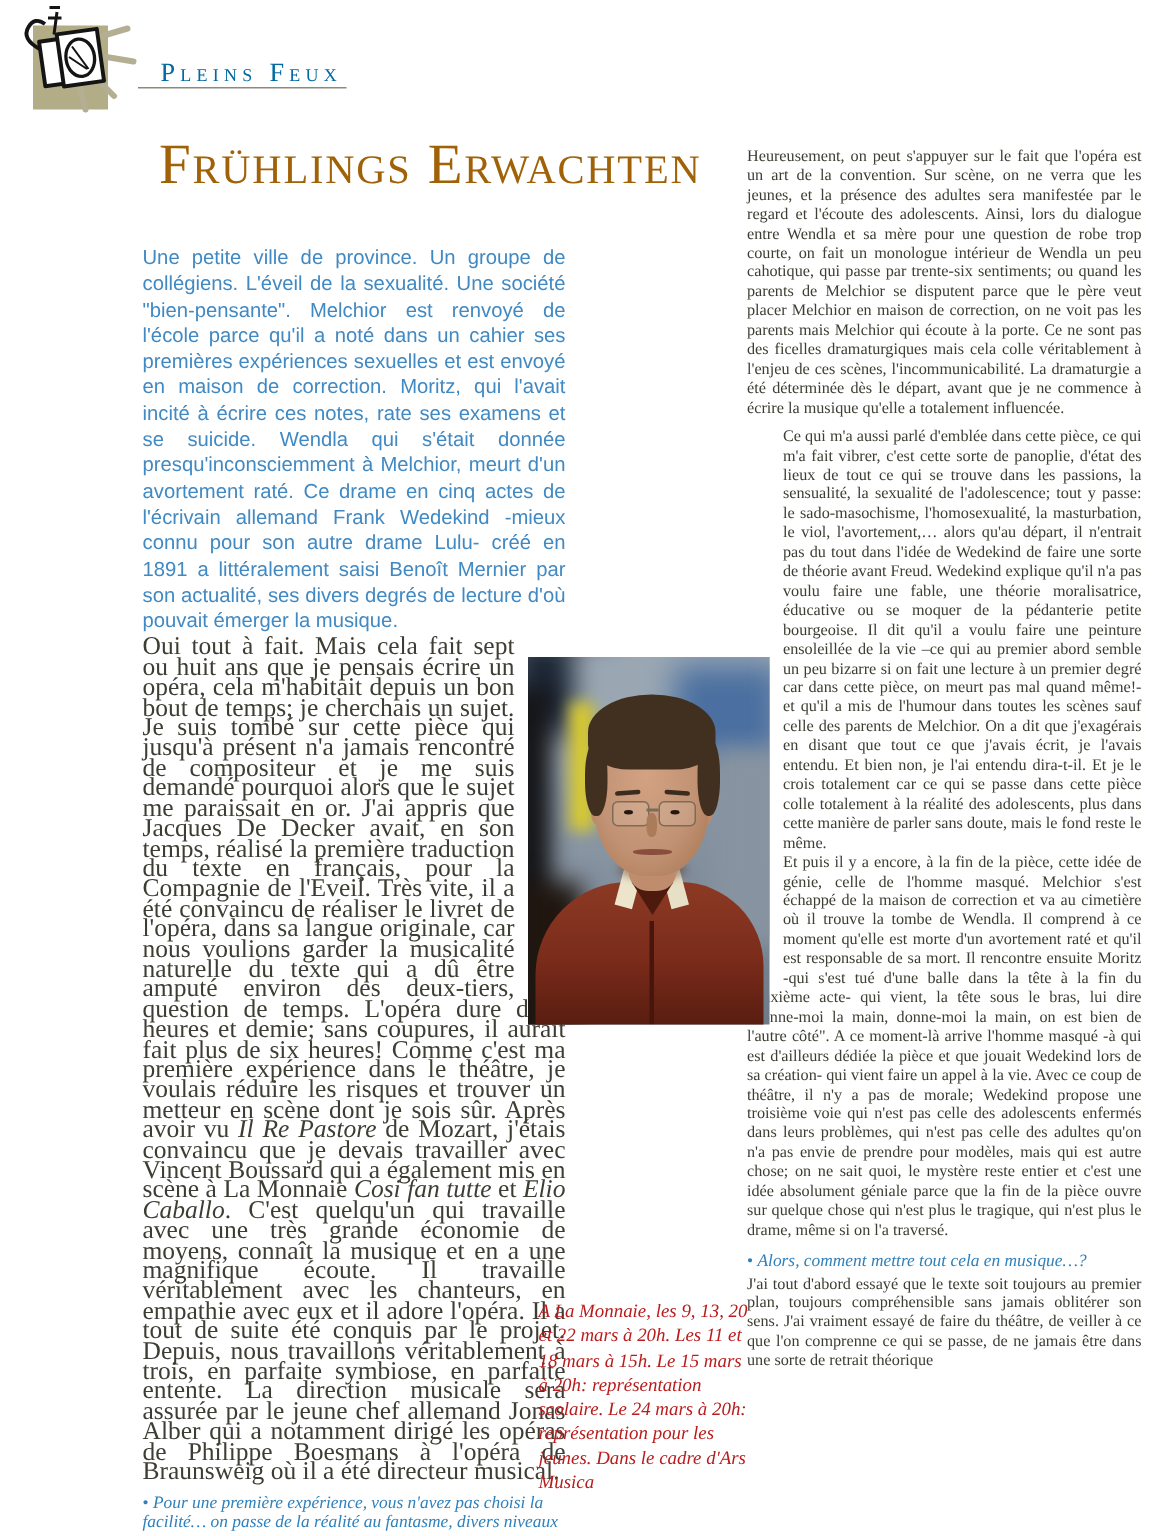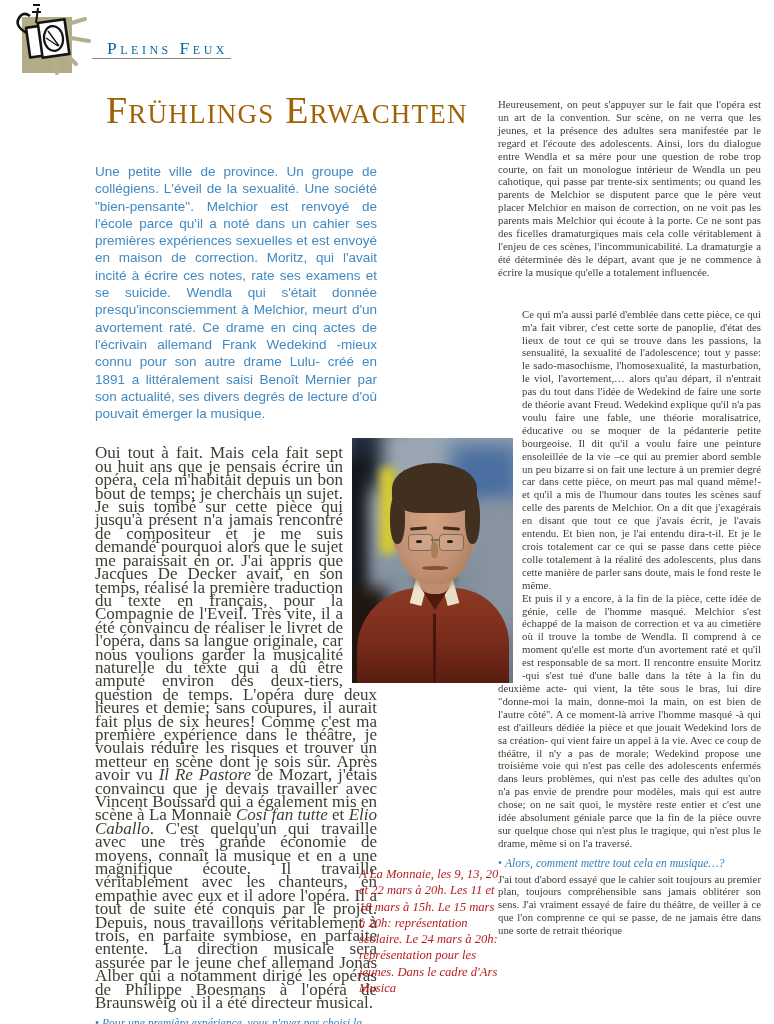--- a/index.html
+++ b/index.html
@@ -26,34 +26,34 @@
 
   
   .col-left  { position:absolute; left:95px;  top:163px; width:282px; }
   .col-right { position:absolute; left:498px; top:98px;  width:263px; }
 
   p { margin:0; }
 
   .intro {
     font-family:"Liberation Sans", sans-serif;
     font-size:13.5px; line-height:17.3px; color:#4189c2;
-    text-align:justify; margin-bottom:24px;
+    text-align:justify; margin-bottom:2px;
     hyphens:auto; -webkit-hyphens:auto;
   }
   .question {
     font-style:italic; font-size:11.6px; line-height:13.8px;
     color:#2f80bb; margin-top:7px; margin-bottom:2px;
   }
   .question::before { content:"\2022\00a0"; font-style:normal; }
   .body-text {
     font-size:17px; line-height:13.4px; color:#3e3d33;
     text-align:justify; hyphens:auto; -webkit-hyphens:auto;
   }
   .col-right .body-text { font-size:10.8px; line-height:12.9px; }
-  .pgap { margin-bottom:29px; }
+  .pgap { margin-bottom:6px; }
 
   .spacer-right { float:right; width:34px; height:238px; }
   .spacer-left  { float:left;  width:24px; height:246px; margin-top:121px; }
 
   
   .caption {
     position:absolute; left:359px; top:866px; width:142px;
     font-style:italic; font-size:12.6px; line-height:16.3px;
     color:#b91c1c; text-align:left;
   }
@@ -146,21 +146,21 @@
 
   <div class="col-right">
     <p class="body-text pgap">Heureusement, on peut s'appuyer sur le fait que l'opéra est un art de la convention. Sur scène, on ne verra que les jeunes, et la présence des adultes sera manifestée par le regard et l'écoute des adolescents. Ainsi, lors du dialogue entre Wendla et sa mère pour une question de robe trop courte, on fait un monologue intérieur de Wendla un peu cahotique, qui passe par trente-six sentiments; ou quand les parents de Melchior se disputent parce que le père veut placer Melchior en maison de correction, on ne voit pas les parents mais Melchior qui écoute à la porte. Ce ne sont pas des ficelles dramaturgiques mais cela colle véritablement à l'enjeu de ces scènes, l'incommunicabilité. La dramaturgie a été déterminée dès le départ, avant que je ne commence à écrire la musique qu'elle a totalement influencée.</p>
 
     <p class="body-text"><span class="spacer-left"></span>Ce qui m'a aussi parlé d'emblée dans cette pièce, ce qui m'a fait vibrer, c'est cette sorte de panoplie, d'état des lieux de tout ce qui se trouve dans les passions, la sensualité, la sexualité de l'adolescence; tout y passe: le sado-masochisme, l'homosexualité, la masturbation, le viol, l'avortement,… alors qu'au départ, il n'entrait pas du tout dans l'idée de Wedekind de faire une sorte de théorie avant Freud. Wedekind explique qu'il n'a pas voulu faire une fable, une théorie moralisatrice, éducative ou se moquer de la pédanterie petite bourgeoise. Il dit qu'il a voulu faire une peinture ensoleillée de la vie –ce qui au premier abord semble un peu bizarre si on fait une lecture à un premier degré car dans cette pièce, on meurt pas mal quand même!- et qu'il a mis de l'humour dans toutes les scènes sauf celle des parents de Melchior. On a dit que j'exagérais en disant que tout ce que j'avais écrit, je l'avais entendu. Et bien non, je l'ai entendu dira-t-il. Et je le crois totalement car ce qui se passe dans cette pièce colle totalement à la réalité des adolescents, plus dans cette manière de parler sans doute, mais le fond reste le même.</p>
 
     <p class="body-text">Et puis il y a encore, à la fin de la pièce, cette idée de génie, celle de l'homme masqué. Melchior s'est échappé de la maison de correction et va au cimetière où il trouve la tombe de Wendla. Il comprend à ce moment qu'elle est morte d'un avortement raté et qu'il est responsable de sa mort. Il rencontre ensuite Moritz -qui s'est tué d'une balle dans la tête à la fin du deuxième acte- qui vient, la tête sous le bras, lui dire "donne-moi la main, donne-moi la main, on est bien de l'autre côté". A ce moment-là arrive l'homme masqué -à qui est d'ailleurs dédiée la pièce et que jouait Wedekind lors de sa création- qui vient faire un appel à la vie. Avec ce coup de théâtre, il n'y a pas de morale; Wedekind propose une troisième voie qui n'est pas celle des adolescents enfermés dans leurs problèmes, qui n'est pas celle des adultes qu'on n'a pas envie de prendre pour modèles, mais qui est autre chose; on ne sait quoi, le mystère reste entier et c'est une idée absolument géniale parce que la fin de la pièce ouvre sur quelque chose qui n'est plus le tragique, qui n'est plus le drame, même si on l'a traversé.</p>
 
     <p class="question">Alors, comment mettre tout cela en musique…?</p>
 
-    <p class="body-text">J'ai tout d'abord essayé que le cahier soit toujours au premier plan, toujours compréhensible sans jamais oblitérer son sens. J'ai vraiment essayé de faire du théâtre, de veiller à ce que l'on comprenne ce qui se passe, de ne jamais être dans une sorte de retrait théorique</p>
+    <p class="body-text">J'ai tout d'abord essayé que le texte soit toujours au premier plan, toujours compréhensible sans jamais oblitérer son sens. J'ai vraiment essayé de faire du théâtre, de veiller à ce que l'on comprenne ce qui se passe, de ne jamais être dans une sorte de retrait théorique</p>
   </div>
 
   <div class="photo">
     <div class="ph-bg-topdark"></div>
     <div class="ph-bg-top"></div>
     <div class="ph-bg-blue"></div>
     <div class="ph-bg-darkleft"></div>
     <div class="ph-yellow"></div>
     <div class="ph-bg-right"></div>
     <div class="ph-bg-botleft"></div>

